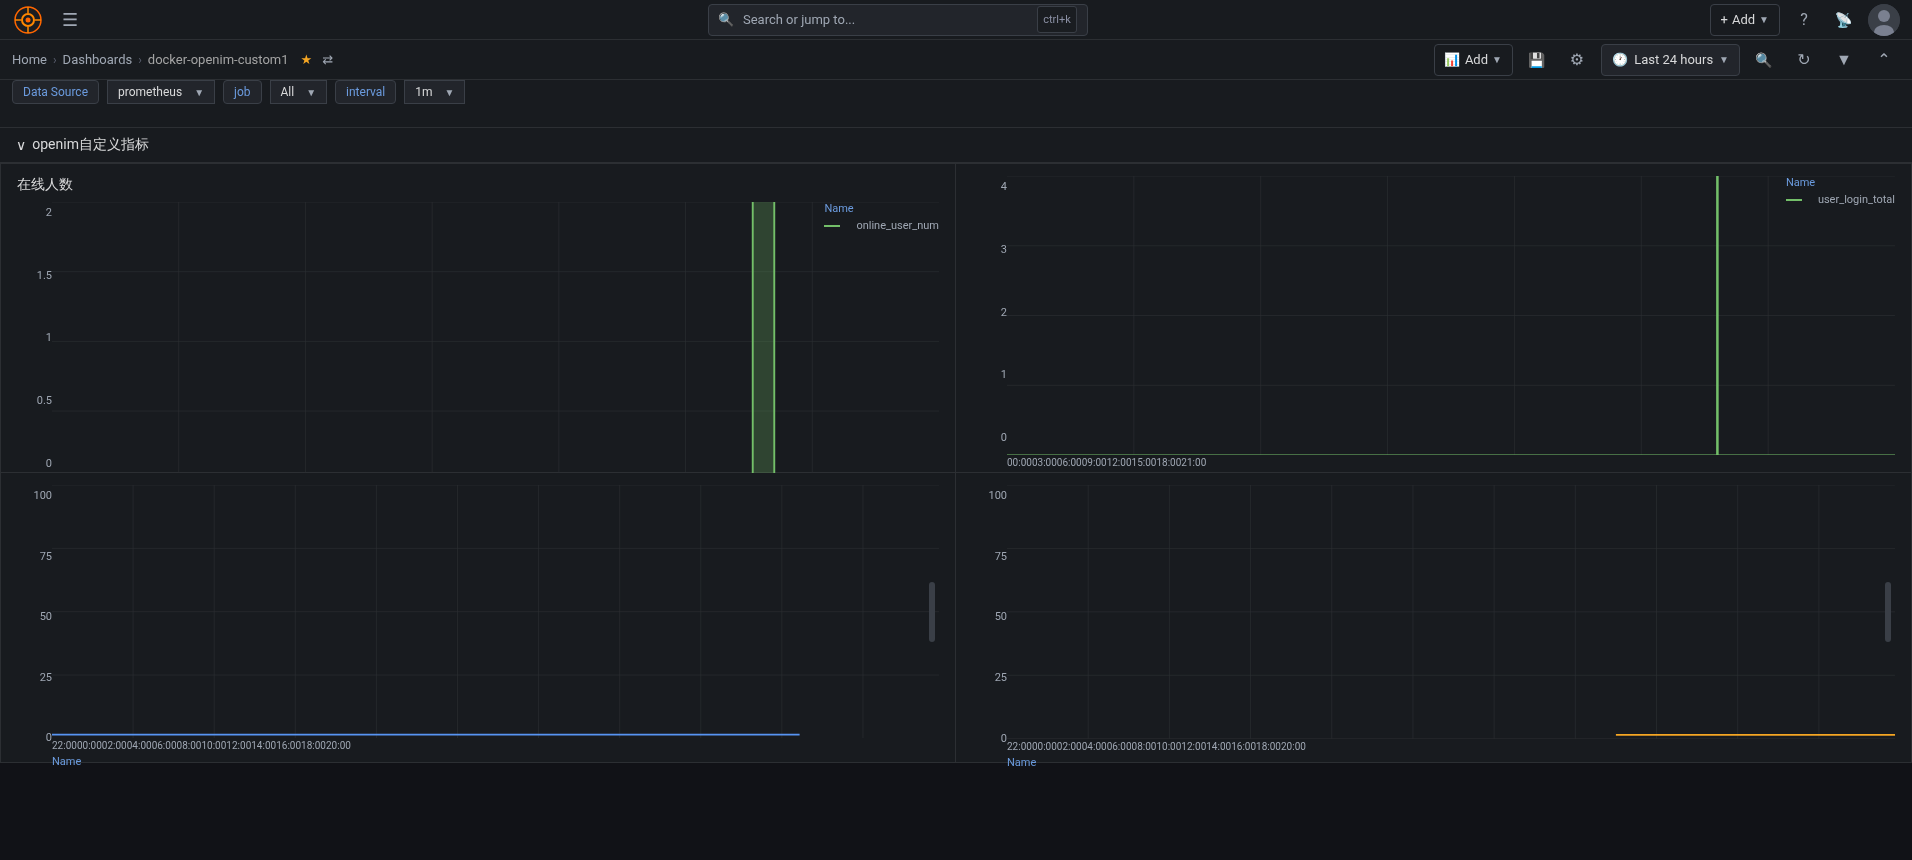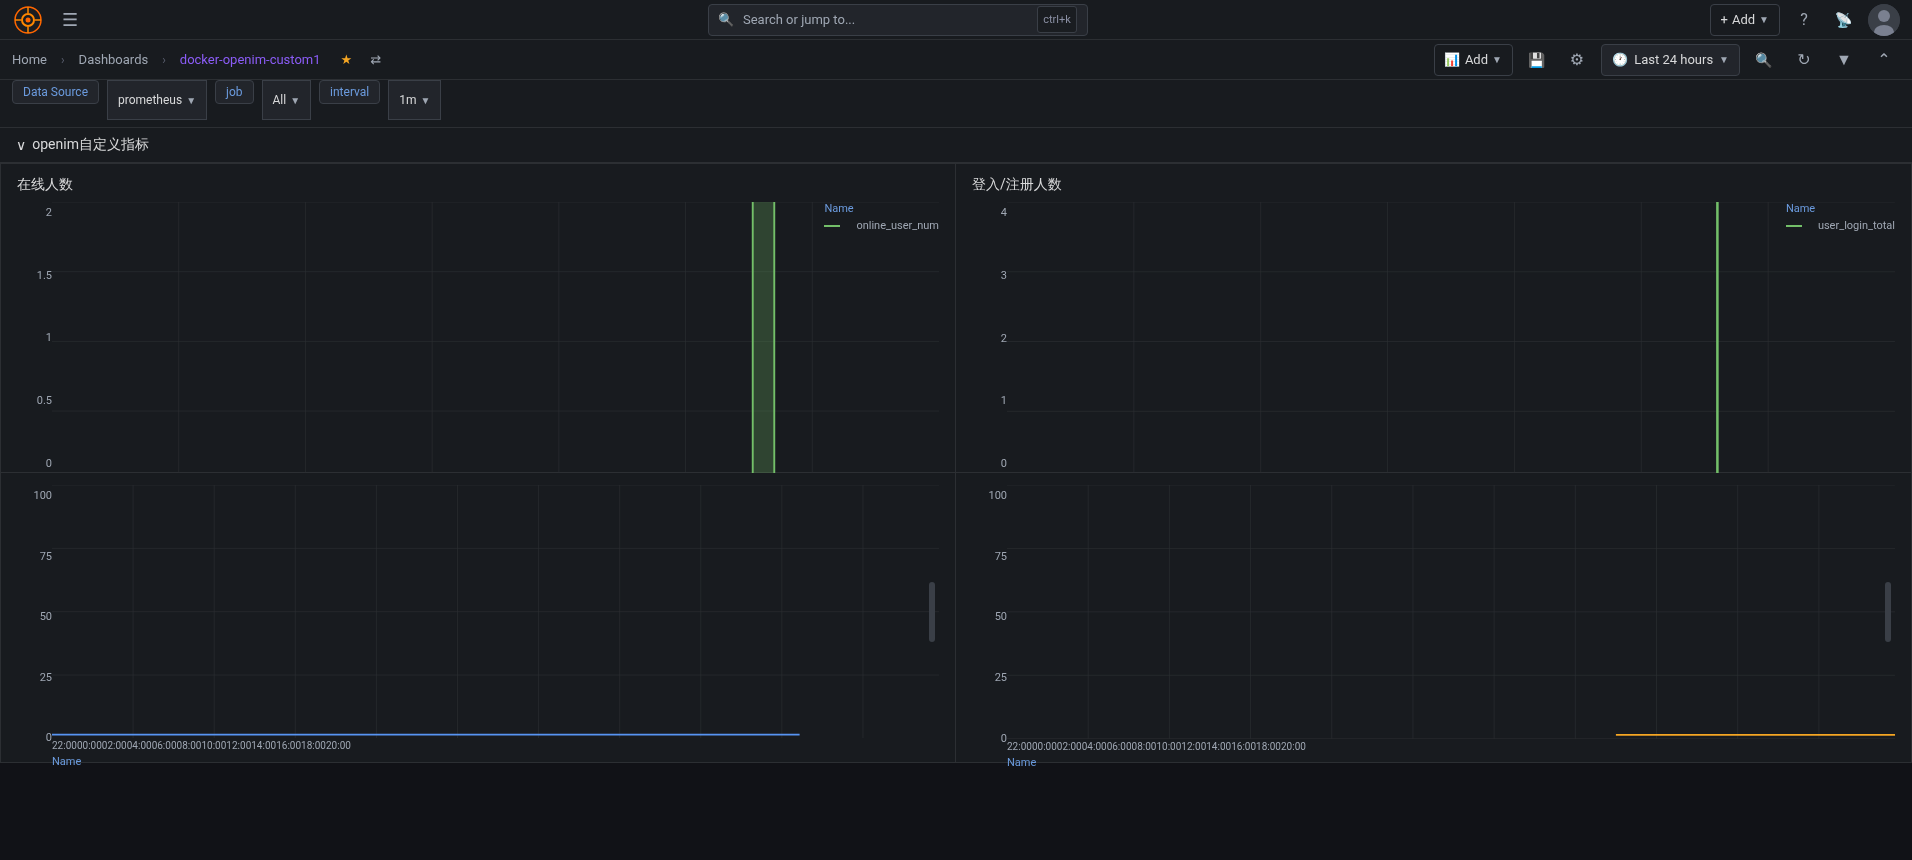--- a/index.html
+++ b/index.html
@@ -102,23 +102,23 @@
     
     .breadcrumb-bar {
       height: 40px;
       background: #181b1f;
       border-bottom: 1px solid #2c2f33;
       display: flex;
       align-items: center;
       justify-content: space-between;
       padding: 0 12px;
     }
-    .breadcrumb { display: flex; align-items: center; gap: 14px; color: #9fa7b3; }
+    .breadcrumb { display: flex; align-items: center; gap: 6px; color: #9fa7b3; }
     .breadcrumb a { color: #9fa7b3; text-decoration: none; cursor: pointer; }
-    .breadcrumb .current { color: #8b5cf6; }
+    .breadcrumb .current { color: #a3a3a3; }
     .breadcrumb-sep { color: #5a5f6f; font-size: 12px; }
 
     .breadcrumb-right { display: flex; align-items: center; gap: 8px; }
     .time-picker {
       display: flex;
       align-items: center;
       gap: 6px;
       background: #22252b;
       border: 1px solid #3a3f47;
       border-radius: 4px;
@@ -144,27 +144,27 @@
       border-radius: 4px;
       padding: 4px 10px;
       font-size: 12px;
       color: #6b9bde;
       cursor: pointer;
     }
     .filter-select {
       background: #22252b;
       border: 1px solid #3a3f47;
       border-radius: 0;
-      padding: 12px 10px;
+      padding: 4px 10px;
       font-size: 12px;
       color: #d8d9da;
       cursor: pointer;
       display: flex;
       align-items: center;
-      gap: 4px;
+      gap: 12px;
     }
     .dropdown-arrow { font-size: 10px; color: #9fa7b3; }
 
     
     .section-header {
       padding: 8px 16px;
       background: #181b1f;
       border-bottom: 1px solid #2c2f33;
       display: flex;
       align-items: center;
@@ -419,21 +419,20 @@
           <span>12:00</span>
           <span>15:00</span>
           <span>18:00</span>
           <span>21:00</span>
         </div>
       </div>
     </div>
   </div>
 
   <div class="panel" style="border-left: none;">
-    <div class="panel-title">登入/注册人数</div>
     <div class="chart-area">
       <div class="y-axis-labels">
         <span>4</span>
         <span>3</span>
         <span>2</span>
         <span>1</span>
         <span>0</span>
       </div>
       <div class="chart-inner">
         <div class="chart-with-yaxis" style="position:relative; flex:1;">

